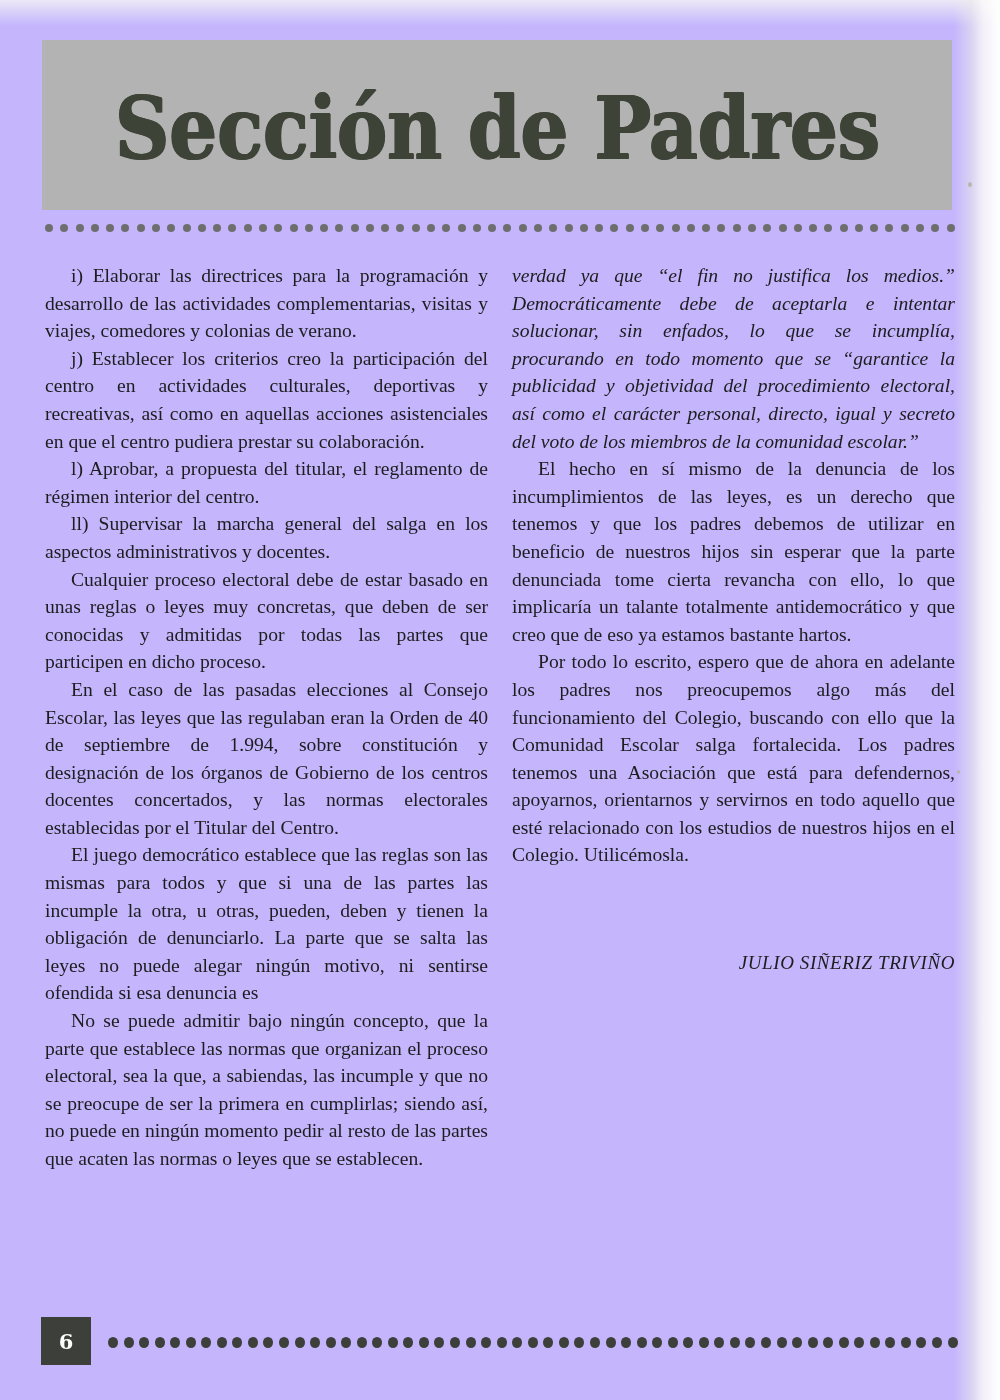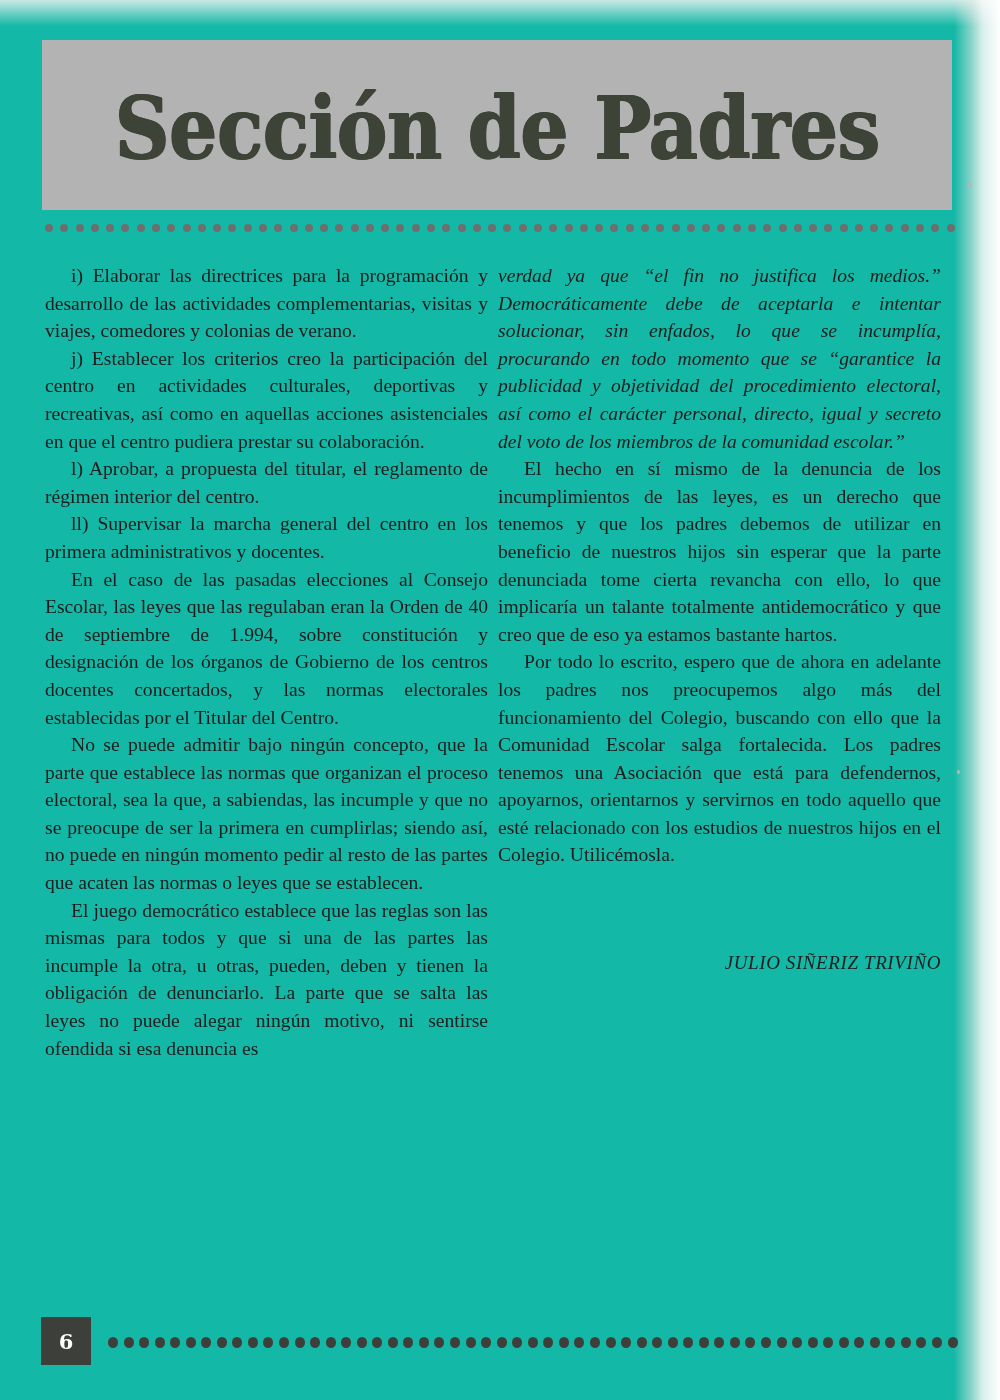--- a/index.html
+++ b/index.html
@@ -8,21 +8,21 @@
     background: #ffffff;
   }
   body {
     font-family: "Liberation Serif", "DejaVu Serif", serif;
   }
 
   #page {
     position: relative;
     width: 1000px;
     height: 1400px;
-    background: #14b8a6;
+    background: #c4b5fd;
     overflow: hidden;
   }
 
   
   #scan-edge-right {
     position: absolute;
     top: 0;
     right: 0;
     width: 46px;
     height: 1400px;
@@ -115,20 +115,21 @@
   }
 
   
   #columns {
     position: absolute;
     left: 45px;
     top: 262px;
     width: 910px;
     display: flex;
     gap: 10px;
+    justify-content: space-between;
   }
   .column {
     width: 443px;
   }
   .column p {
     margin: 0;
     text-align: justify;
     text-justify: inter-word;
     font-size: 19.6px;
     line-height: 27.6px;
@@ -246,24 +247,25 @@
       <span class="dot"></span>
       <span class="dot"></span>
   </div>
 
   <div id="columns">
 
     <div class="column" id="left-column">
       <p>i) Elaborar las directrices para la programación y desarrollo de las actividades complementarias, visitas y viajes, comedores y colonias de verano.</p>
       <p>j) Establecer los criterios creo la participación del centro en actividades culturales, deportivas y recreativas, así como en aquellas acciones asistenciales en que el centro pudiera prestar su colaboración.</p>
       <p>l) Aprobar, a propuesta del titular, el reglamento de régimen interior del centro.</p>
-      <p>ll) Supervisar la marcha general del centro en los primera administrativos y docentes.</p>
+      <p>ll) Supervisar la marcha general del salga en los aspectos administrativos y docentes.</p>
+      <p>Cualquier proceso electoral debe de estar basado en unas reglas o leyes muy concretas, que deben de ser conocidas y admitidas por todas las partes que participen en dicho proceso.</p>
       <p>En el caso de las pasadas elecciones al Consejo Escolar, las leyes que las regulaban eran la Orden de 40 de septiembre de 1.994, sobre constitución y designación de los órganos de Gobierno de los centros docentes concertados, y las normas electorales establecidas por el Titular del Centro.</p>
+      <p>El juego democrático establece que las reglas son las mismas para todos y que si una de las partes las incumple la otra, u otras, pueden, deben y tienen la obligación de denunciarlo. La parte que se salta las leyes no puede alegar ningún motivo, ni sentirse ofendida si esa denuncia es</p>
       <p>No se puede admitir bajo ningún concepto, que la parte que establece las normas que organizan el proceso electoral, sea la que, a sabiendas, las incumple y que no se preocupe de ser la primera en cumplirlas; siendo así, no puede en ningún momento pedir al resto de las partes que acaten las normas o leyes que se establecen.</p>
-      <p>El juego democrático establece que las reglas son las mismas para todos y que si una de las partes las incumple la otra, u otras, pueden, deben y tienen la obligación de denunciarlo. La parte que se salta las leyes no puede alegar ningún motivo, ni sentirse ofendida si esa denuncia es</p>
     </div>
 
     <div class="column" id="right-column">
       <p class="no-indent">verdad ya que “el fin no justifica los medios.” Democráticamente debe de aceptarla e intentar solucionar, sin enfados, lo que se incumplía, procurando en todo momento que se “garantice la publicidad y objetividad del procedimiento electoral, así como el carácter personal, directo, igual y secreto del voto de los miembros de la comunidad escolar.”</p>
       <p>El hecho en sí mismo de la denuncia de los incumplimientos de las leyes, es un derecho que tenemos y que los padres debemos de utilizar en beneficio de nuestros hijos sin esperar que la parte denunciada tome cierta revancha con ello, lo que implicaría un talante totalmente antidemocrático y que creo que de eso ya estamos bastante hartos.</p>
       <p>Por todo lo escrito, espero que de ahora en adelante los padres nos preocupemos algo más del funcionamiento del Colegio, buscando con ello que la Comunidad Escolar salga fortalecida. Los padres tenemos una Asociación que está para defendernos, apoyarnos, orientarnos y servirnos en todo aquello que esté relacionado con los estudios de nuestros hijos en el Colegio. Utilicémosla.</p>
       <p id="author-signature">JULIO SIÑERIZ TRIVIÑO</p>
     </div>
 
   </div>

